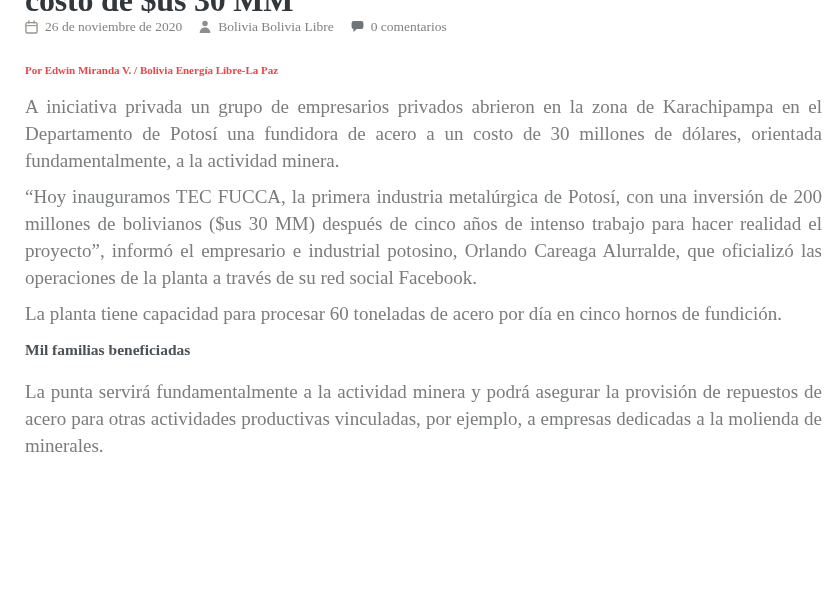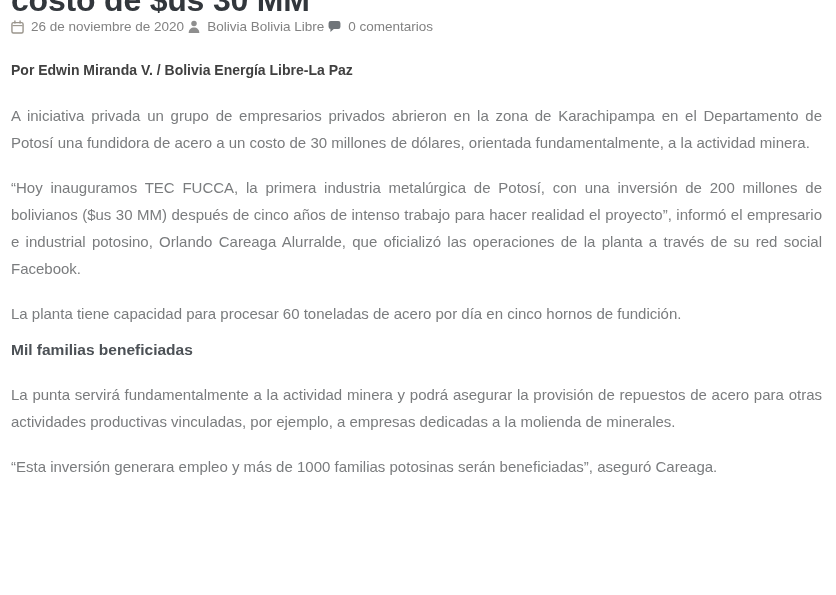--- a/index.html
+++ b/index.html
@@ -7,73 +7,74 @@
     padding: 0;
     background: #ffffff;
   }
   body {
     width: 836px;
     height: 595px;
     overflow: hidden;
     font-family: "Liberation Sans", "DejaVu Sans", sans-serif;
   }
   .article {
-    padding: 0 14px 0 11px;
+    padding: 0 14px 0 25px;
+    font-family: Liberation Serif, serif;
   }
   
   .title-clip {
     height: 13px;
     overflow: hidden;
   }
   .entry-title {
     margin: -16px 0 0 0;
     font-size: 32px;
     line-height: 32px;
     font-weight: 700;
     letter-spacing: -0.2px;
     color: #32373c;
     white-space: nowrap;
   }
   .meta-row {
     margin-top: 4px;
     display: flex;
     align-items: center;
-    gap: 4px;
+    gap: 17px;
     font-size: 13.5px;
     color: #828282;
     height: 19px;
   }
   .meta-item {
     display: flex;
     align-items: center;
     gap: 7px;
     color: #828282;
     text-decoration: none;
     cursor: default;
   }
   .meta-item svg {
     display: block;
     flex: 0 0 auto;
   }
   .byline {
     margin: 21px 0 9px 0;
-    font-size: 14px;
+    font-size: 11px;
     line-height: 27px;
     font-weight: 700;
-    color: #404040;
+    color: #ef4444;
   }
   p.body-par {
-    margin: 18px 0 9px 0;
-    font-size: 15px;
+    margin: 0 0 9px 0;
+    font-size: 19px;
     line-height: 27px;
     color: #7a7c7e;
     text-align: justify;
   }
   .subhead {
-    margin: 0 0 5px 0;
+    margin: 0 0 15px 0;
     font-size: 15.5px;
     line-height: 27px;
     font-weight: 700;
     color: #4c5156;
     text-align: left;
   }
 </style>
 </head>
 <body>
 
@@ -120,15 +121,14 @@
 
   <p class="byline">Por Edwin Miranda V. / Bolivia Energía Libre-La Paz</p>
 
   <p class="body-par">A iniciativa privada un grupo de empresarios privados abrieron en la zona de Karachipampa en el Departamento de Potosí una fundidora de acero a un costo de 30 millones de dólares, orientada fundamentalmente, a la actividad minera.</p>
   <p class="body-par">“Hoy inauguramos TEC FUCCA, la primera industria metalúrgica de Potosí, con una inversión de 200 millones de bolivianos ($us 30 MM) después de cinco años de intenso trabajo para hacer realidad el proyecto”, informó el empresario e industrial potosino, Orlando Careaga Alurralde, que oficializó las operaciones de la planta a través de su red social Facebook.</p>
   <p class="body-par">La planta tiene capacidad para procesar 60 toneladas de acero por día en cinco hornos de fundición.</p>
 
   <p class="subhead">Mil familias beneficiadas</p>
 
   <p class="body-par">La punta servirá fundamentalmente a la actividad minera y podrá asegurar la provisión de repuestos de acero para otras actividades productivas vinculadas, por ejemplo, a empresas dedicadas a la molienda de minerales.</p>
-  <p class="body-par">“Esta inversión generara empleo y más de 1000 familias potosinas serán beneficiadas”, aseguró Careaga.</p>
 
 </div>
 
 </body></html>

